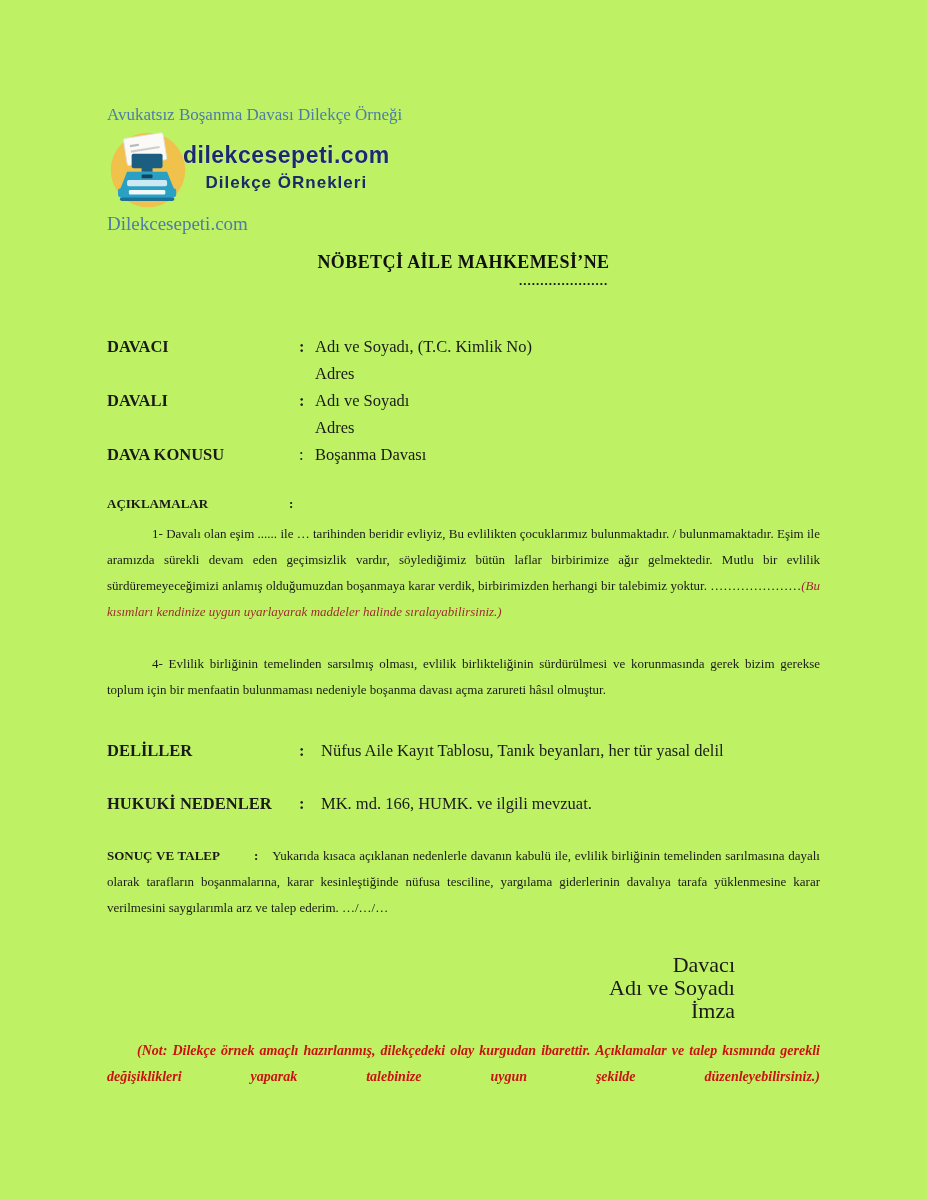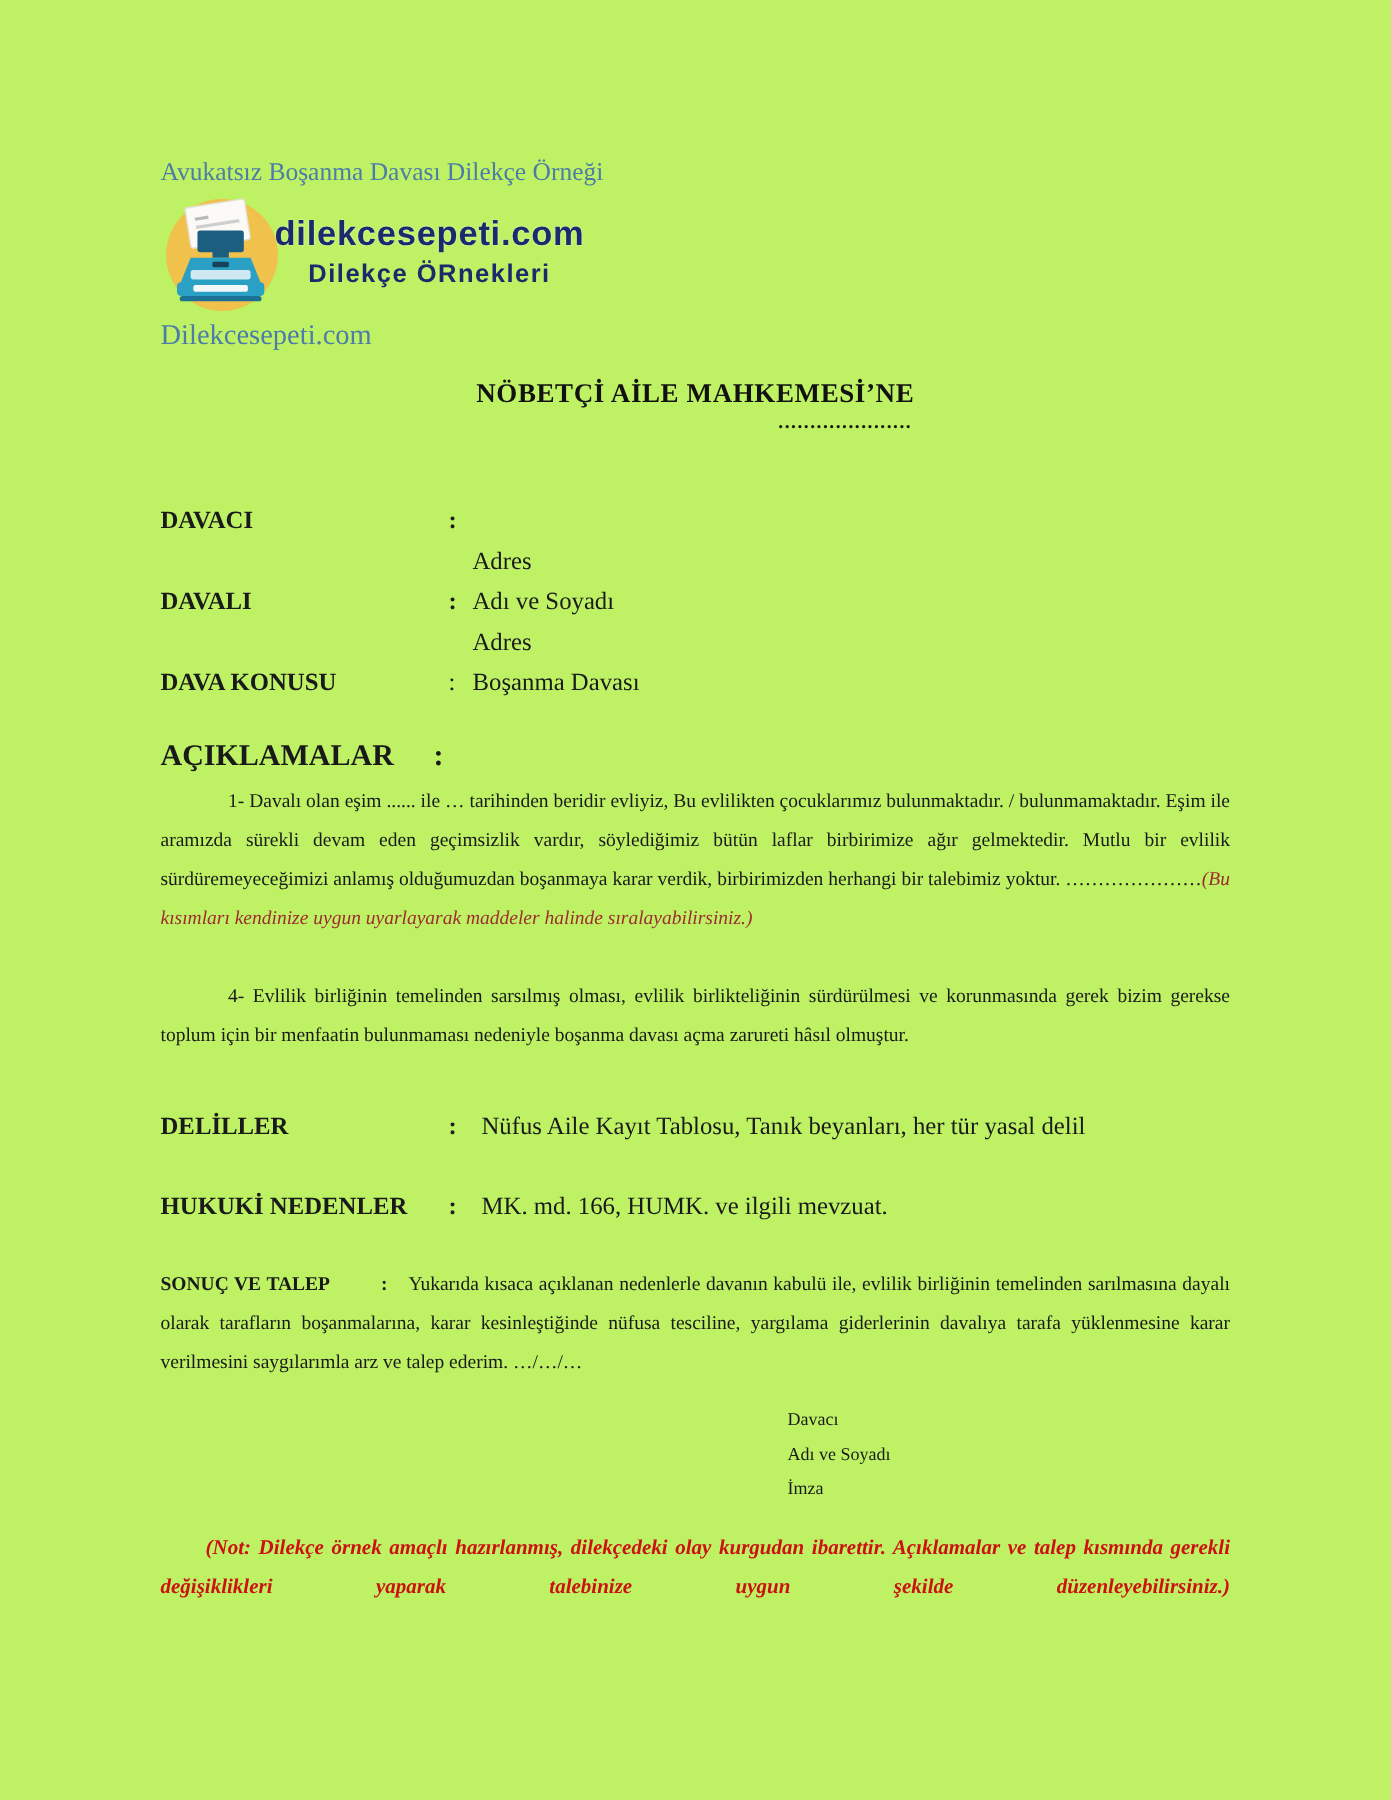--- a/index.html
+++ b/index.html
@@ -85,21 +85,21 @@
   }
 
   
   .parties { margin-top: 44px; }
   .kv-row { display: flex; line-height: 27px; font-size: 16.5px; }
   .kv-label { width: 192px; font-weight: bold; flex: 0 0 auto; }
   .kv-sep { width: 16px; font-weight: bold; flex: 0 0 auto; }
   .kv-value { flex: 1; }
   .parties .kv-row:nth-child(5) .kv-sep { font-weight: normal; }
 
-  .section-heading { display: flex; margin-top: 26px; line-height: 20px; font-size: 20px; align-items: flex-end; }
+  .section-heading { display: flex; margin-top: 26px; line-height: 20px; font-size: 13px; align-items: flex-end; }
   .section-heading .kv-label { width: 182px; }
 
   
   .para {
     text-align: justify;
     text-indent: 45px;
     font-size: 13px;
     line-height: 26px;
     margin-top: 7px;
   }
@@ -109,25 +109,25 @@
   .kv-block { margin-top: 34px; }
   .kv-block .kv-value { padding-left: 6px; }
   .kv-block.h2 { margin-top: 26px; }
 
   .sonuc { margin-top: 26px; text-indent: 0; }
   .sonuc .plabel { font-weight: bold; }
   .sonuc .sonuc-sep { font-weight: bold; padding: 0 14px 0 34px; }
 
   
   .signature {
-    margin-top: 14px;
+    margin-top: 32px;
     margin-left: 418px;
     width: 210px;
-    text-align: left;
-    font-size: 12px;
+    text-align: right;
+    font-size: 22px;
     line-height: 23px;
   }
 
   
   .footer-note {
     margin-top: 16px;
     font-size: 14px;
     font-weight: bold;
     font-style: italic;
     color: #cc1111;
@@ -174,20 +174,21 @@
 
     <a class="site-link" href="#">Dilekcesepeti.com</a>
 
     <div class="court-title">NÖBETÇİ AİLE MAHKEMESİ’NE</div>
     <div class="court-dots">.....................</div>
 
     <div class="parties">
       <div class="kv-row">
         <span class="kv-label">DAVACI</span>
         <span class="kv-sep">:</span>
+        <span class="kv-value">Adı ve Soyadı, (T.C. Kimlik No)</span>
       </div>
       <div class="kv-row">
         <span class="kv-label"></span>
         <span class="kv-sep"></span>
         <span class="kv-value">Adres</span>
       </div>
       <div class="kv-row">
         <span class="kv-label">DAVALI</span>
         <span class="kv-sep">:</span>
         <span class="kv-value">Adı ve Soyadı</span>

